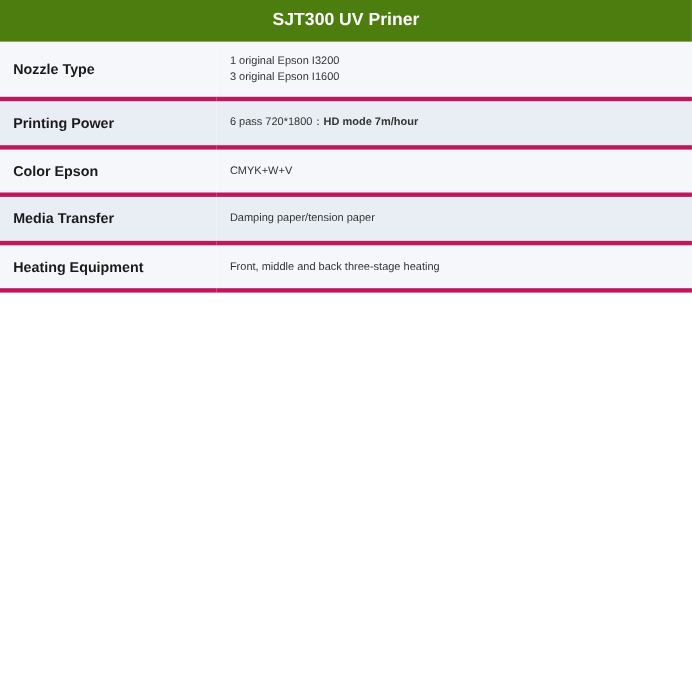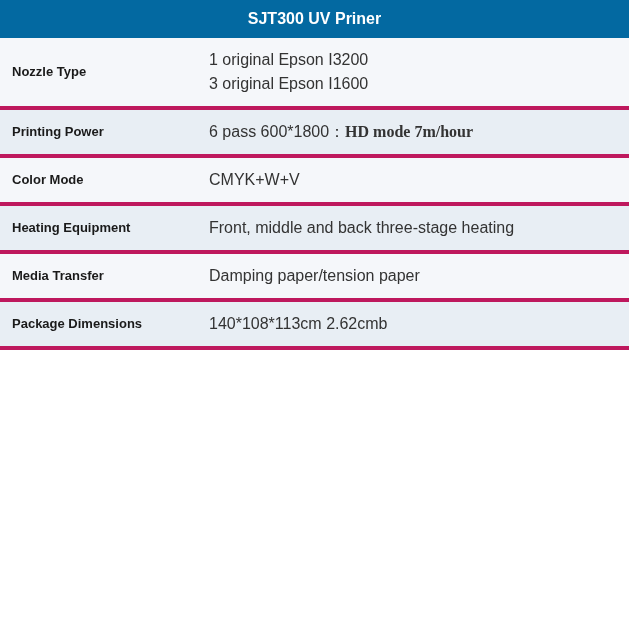--- a/index.html
+++ b/index.html
@@ -8,21 +8,21 @@
       font-size: 13px;
       background: #fff;
       width: 629px;
       min-height: 619px;
     }
     .table-container {
       width: 629px;
       border-collapse: collapse;
     }
     .header-row {
-      background-color: #0369a1;
+      background-color: #4d7c0f;
       color: #ffffff;
       text-align: center;
       padding: 10px 0;
       font-size: 16px;
       font-weight: bold;
     }
     table {
       width: 100%;
       border-collapse: collapse;
     }
@@ -42,53 +42,48 @@
       line-height: 1.5;
     }
     td:first-child {
       width: 197px;
       font-weight: bold;
       color: #1a1a1a;
       font-size: 13px;
     }
     td:last-child {
       color: #333333;
-      font-size: 16px;
+      font-size: 10px;
     }
     .bold-value {
       font-weight: bold;
-      font-family: Liberation Serif, serif;
     }
   </style>
 </head>
 <body>
 
 <div class="table-container">
   <div class="header-row">SJT300 UV Priner</div>
   <table>
     <tbody id="table-body">
     <tr>
           <td>Nozzle Type</td>
           <td><span>1 original Epson I3200</span><br><span>3 original Epson I1600</span></td>
         </tr>
         <tr>
           <td>Printing Power</td>
-          <td><span>6 pass 600*1800：</span><span class="bold-value">HD mode 7m/hour</span></td>
+          <td><span>6 pass 720*1800：</span><span class="bold-value">HD mode 7m/hour</span></td>
         </tr>
         <tr>
-          <td>Color Mode</td>
+          <td>Color Epson</td>
           <td>CMYK+W+V</td>
-        </tr>
-        <tr>
-          <td>Heating Equipment</td>
-          <td>Front, middle and back three-stage heating</td>
         </tr>
         <tr>
           <td>Media Transfer</td>
           <td>Damping paper/tension paper</td>
         </tr>
         <tr>
-          <td>Package Dimensions</td>
-          <td>140*108*113cm 2.62cmb</td>
+          <td>Heating Equipment</td>
+          <td>Front, middle and back three-stage heating</td>
         </tr>
       </tbody>
   </table>
 </div>
 
 </body></html>

